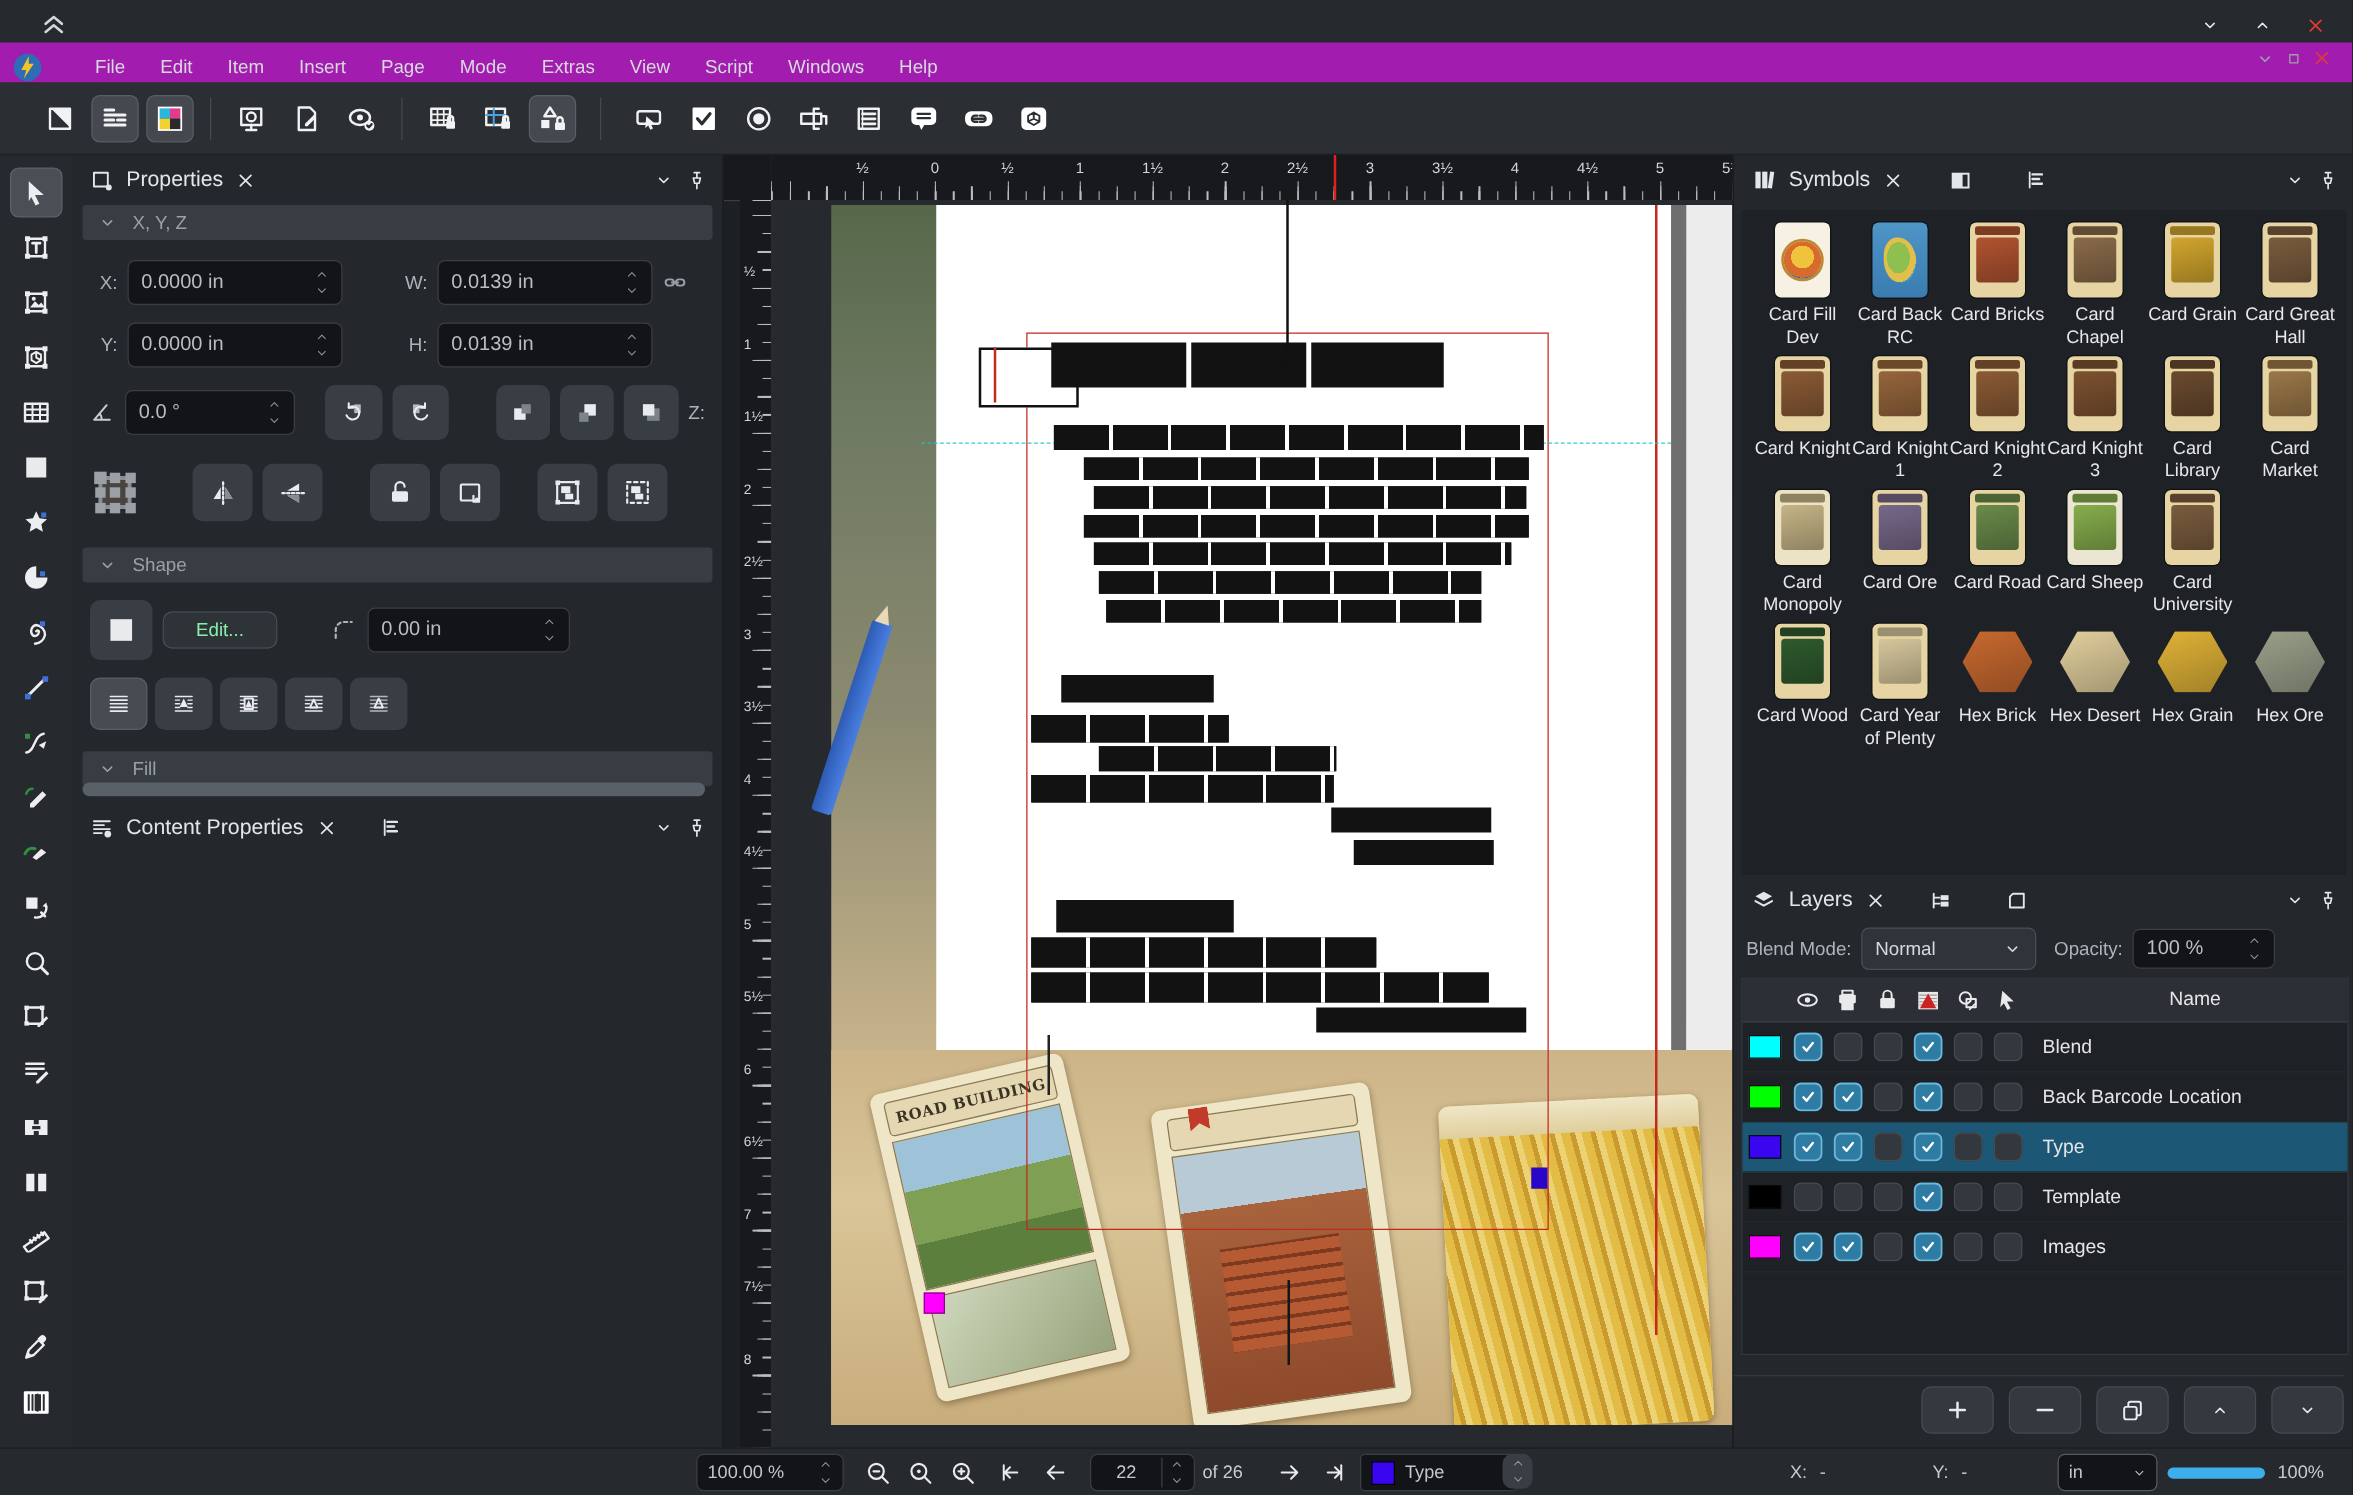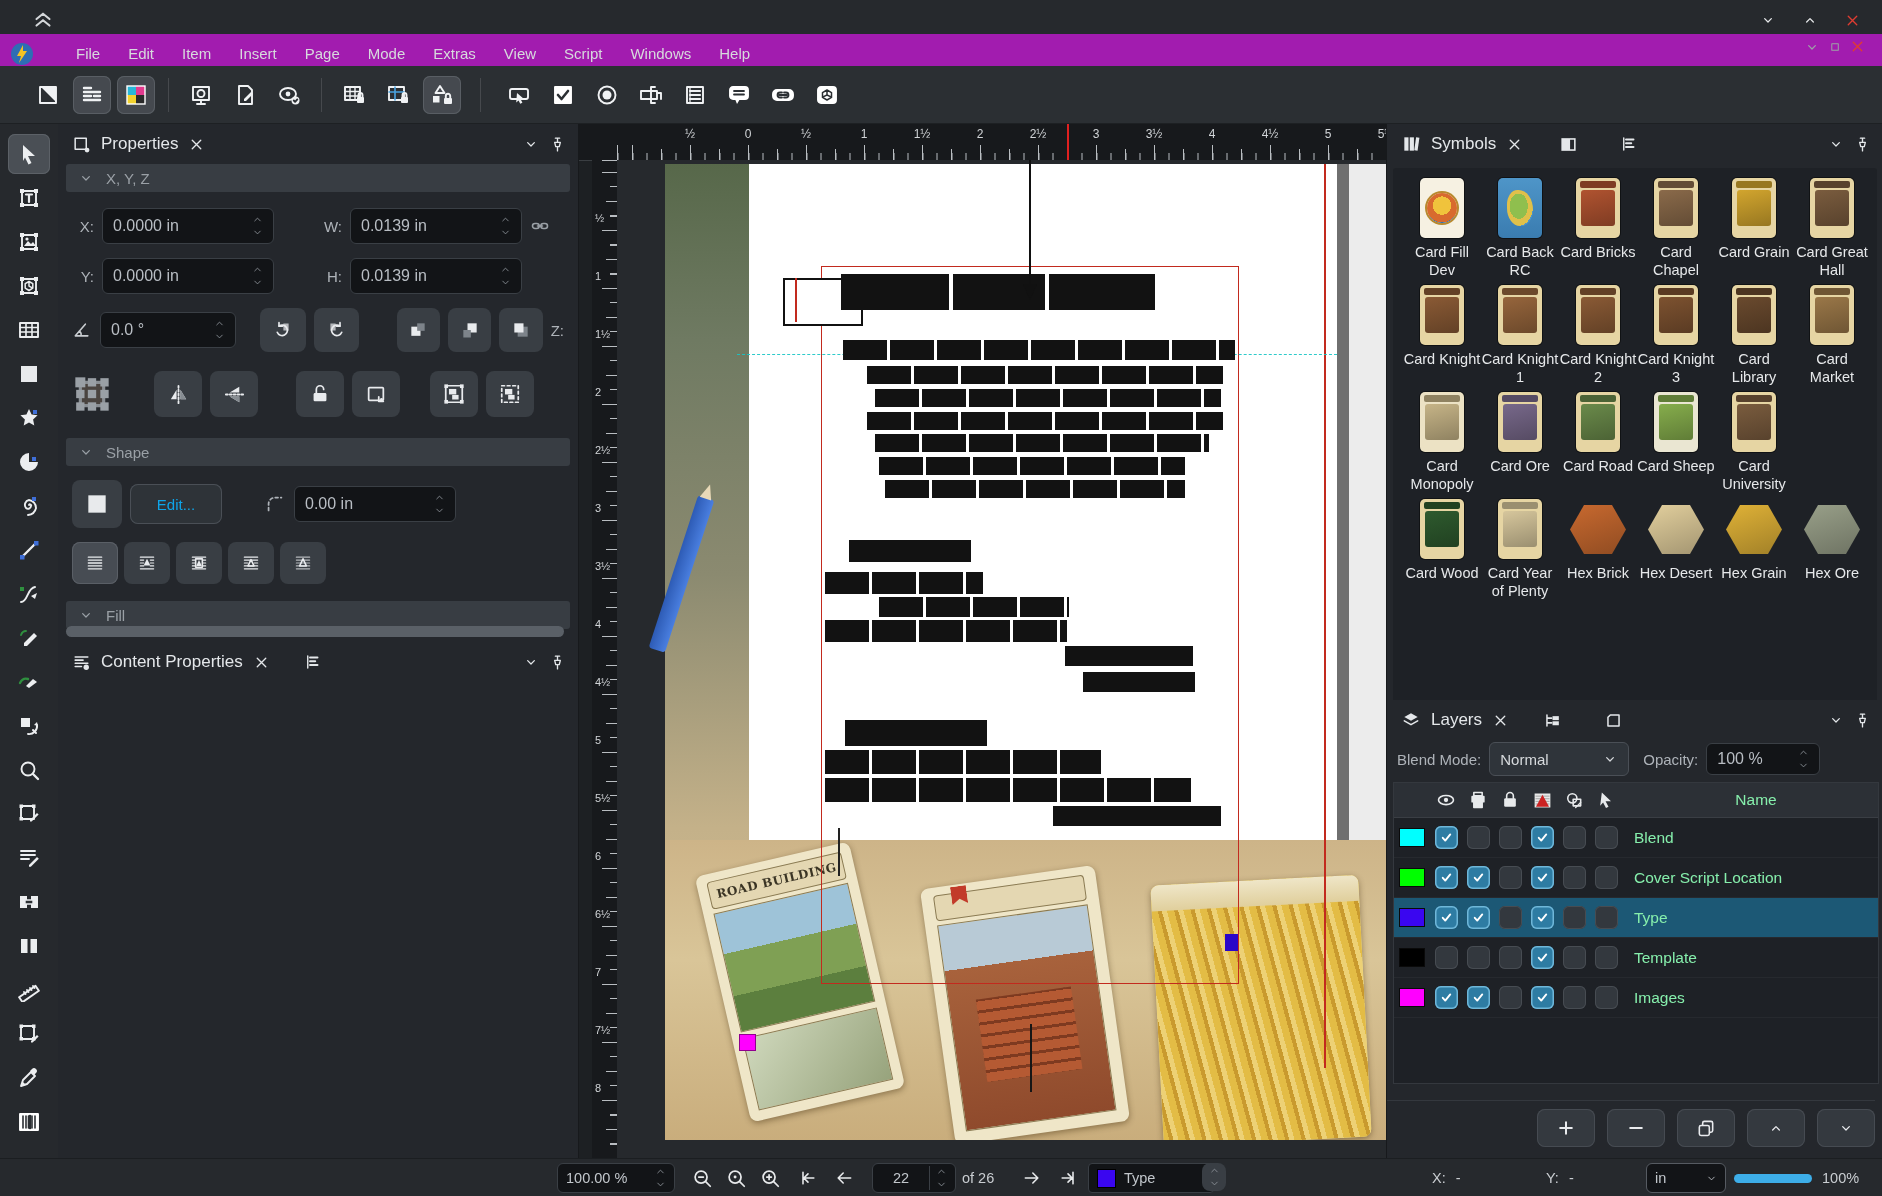--- a/index.html
+++ b/index.html
@@ -88,21 +88,21 @@
   #layers-panel{position:absolute;left:0;top:576px;width:496px;height:458px;background:#24272c;}
   .blendrow{display:flex;align-items:center;padding:4px 10px;gap:8px;}
   .dropdown{background:#2f343a;border:1px solid #4a4f56;border-radius:6px;height:32px;display:flex;align-items:center;
       padding:0 10px;font-size:15px;color:#d7dadd;gap:10px;}
   #layer-table{position:absolute;left:6px;top:82px;width:484px;height:300px;background:#1e2126;border:1px solid #34383e;}
   .ltheader{display:flex;align-items:center;height:34px;background:#2c3036;border-bottom:1px solid #3a3e44;color:#e8eaec;}
   .ltrow{display:flex;align-items:center;height:39px;border-bottom:1px solid #26292e;}
   .ltrow.sel{background:#1c5875;}
   .col-swatch{width:36px;display:flex;justify-content:center;}
   .col-chk{width:32px;display:flex;justify-content:center;}
-  .col-name{flex:1;padding-left:12px;font-size:15.5px;color:#86efac;}
+  .col-name{flex:1;padding-left:12px;font-size:15.5px;color:#e5e5e5;}
   .swatch{width:24px;height:17px;border:1px solid #0a0a0a;}
   .chk{width:23px;height:23px;border-radius:6px;background:#33383e;box-shadow:inset 0 0 0 1px #474c52;display:flex;align-items:center;justify-content:center;color:#fff;}
   .chk.on{background:#2e7ca3;box-shadow:inset 0 0 0 1.5px #6fb7d9;}
   #layer-btns{position:absolute;left:0;right:8px;top:400px;display:flex;justify-content:flex-end;gap:12px;border-top:1px solid #34383e;padding-top:8px;}
   .lay-btn{width:58px;height:38px;border-radius:8px;background:#34393f;box-shadow:inset 0 0 0 1px #464b52;display:flex;align-items:center;justify-content:center;color:#e9ebee;}
   
   #statusbar{position:absolute;left:0;top:1158px;width:100%;height:38px;background:#26292d;border-top:1px solid #1b1e21;font-size:14.5px;color:#c9cdd1;}
   .sb{position:absolute;top:4px;height:29px;display:flex;align-items:center;}
   .sb-btn{width:28px;height:28px;display:flex;align-items:center;justify-content:center;color:#e8eaec;}
   .sb-fld{background:#121417;border:1px solid #3a3f45;border-radius:6px;height:28px;display:flex;align-items:center;padding:0 8px;color:#c2c7cc;gap:8px;}
@@ -724,21 +724,21 @@
         </span>
       <span>Shape</span>
     </div>
 
     <div class="row" style="padding-top:12px;">
       <div class="sq-btn" style="width:50px;height:48px">
           <svg width="26" height="26" viewBox="0 0 24 24">
             <rect x="4" y="4" width="16" height="16" fill="#e8eaec"></rect>
           </svg>
         </div>
-      <div class="sq-btn" style="width:92px;height:40px;font-size:15px;color:#0ea5e9;box-shadow:inset 0 0 0 1px #4a4f56;background:#2e3338">
+      <div class="sq-btn" style="width:92px;height:30px;font-size:15px;color:#86efac;box-shadow:inset 0 0 0 1px #4a4f56;background:#2e3338">
         <span>Edit...</span>
       </div>
       <span style="width:26px"></span>
       <span style="color:#aeb3b9">
           <svg width="22" height="22" viewBox="0 0 24 24" fill="none" stroke="currentColor" stroke-width="1.9" stroke-linecap="round" stroke-linejoin="round">
             <path d="M5 19v-7a7 7 0 0 1 7-7h7" stroke-dasharray="3 3"></path>
           </svg>
         </span>
       <div class="fld" style="width:140px">
         <span class="val">0.00 in</span>
@@ -1313,21 +1313,21 @@
                   <path d="M6 12.5l4 4.5L18 7" stroke-width="3"></path>
                 </svg>
               </div>
             </div>
             <div class="col-chk">
               <div class="chk"></div>
             </div>
             <div class="col-chk">
               <div class="chk"></div>
             </div>
-            <div class="col-name">Cover Script Location</div>
+            <div class="col-name">Back Barcode Location</div>
           </div>
           <div class="ltrow sel">
             <div class="col-swatch">
               <span class="swatch" style="background:#3a06f0"></span>
             </div>
             <div class="col-chk">
               <div class="chk on">
                 <svg width="15" height="15" viewBox="0 0 24 24" fill="none" stroke="currentColor" stroke-width="1.9" stroke-linecap="round" stroke-linejoin="round">
                   <path d="M6 12.5l4 4.5L18 7" stroke-width="3"></path>
                 </svg>

